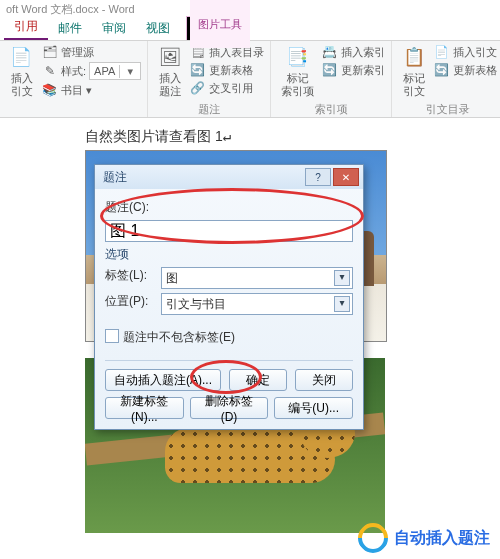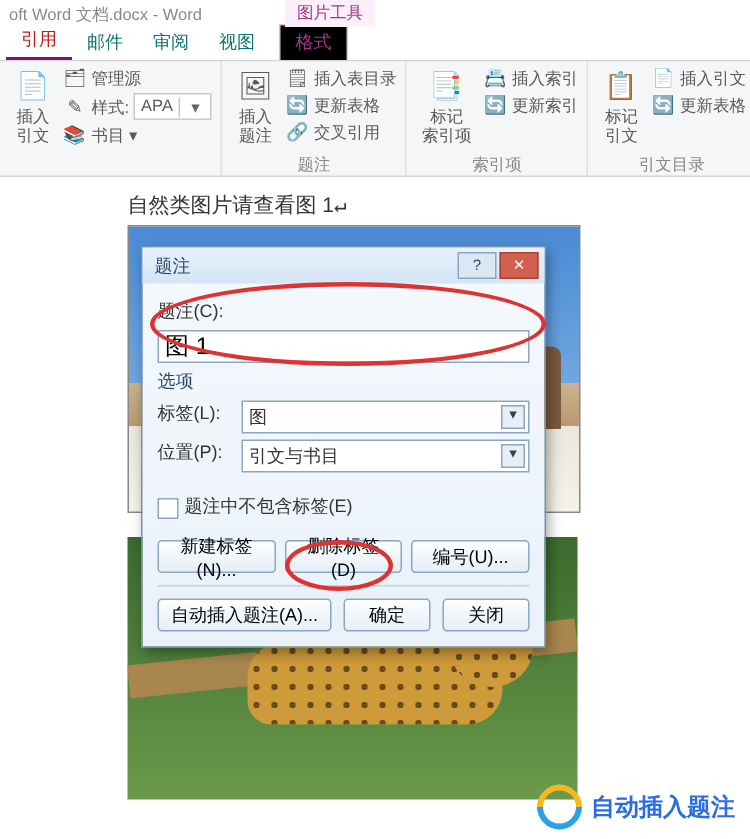--- a/index.html
+++ b/index.html
@@ -1,21 +1,21 @@
 <!DOCTYPE html>
 <html><head>
 <meta charset="utf-8">
 <style>
 html,body{margin:0;padding:0;font-family:"Microsoft YaHei","SimSun",sans-serif;font-size:12px;background:#fff;color:#333;width:500px;height:559px;overflow:hidden;position:relative}
 .titlebar{height:18px;background:#fff;padding:0 6px;font-size:11px;color:#888;display:flex;align-items:center}
 .tabs{display:flex;align-items:flex-end;height:22px;background:#fff;border-bottom:1px solid #d4d4d4;padding-left:4px}
 .tab{padding:3px 10px;font-size:12px;color:#0f766e;cursor:pointer}
 .tab.active{color:#b91c1c;border-bottom:2px solid #701a75}
 .tab.context{background:#000000;color:#a03a8a;border:1px solid #e6b8dc;border-bottom:none;margin-left:6px}
-.context-tool{position:absolute;top:0;left:190px;background:#fdeffa;font-size:11px;color:#a03a8a;padding:0 8px;height:18px;line-height:18px}
+.context-tool{position:absolute;top:0;left:190px;background:#fdeffa;font-size:11px;color:#a03a8a;padding:15px 8px;height:18px;line-height:18px}
 .ribbon{display:flex;background:#f5f6f7;border-bottom:1px solid #d4d4d4;height:76px}
 .group{border-right:1px solid #e0e0e0;padding:3px 6px 2px 6px;display:flex;flex-direction:column;justify-content:space-between;font-size:11px;color:#5a5a5a}
 .group-body{display:flex;align-items:flex-start;gap:4px;flex:1}
 .group-label{text-align:center;font-size:11px;color:#888;padding-top:2px}
 .big-btn{display:flex;flex-direction:column;align-items:center;gap:2px;padding:2px 4px;cursor:pointer;font-size:11px;line-height:1.2;text-align:center}
 .small-stack{display:flex;flex-direction:column;gap:2px;font-size:11px}
 .small-row{display:flex;align-items:center;gap:3px;cursor:pointer;white-space:nowrap}
 .ico{width:16px;height:16px;display:inline-flex;align-items:center;justify-content:center;font-size:12px}
 .ico-lg{width:24px;height:24px;font-size:18px}
 .combo{display:inline-flex;align-items:center;border:1px solid #c8c8c8;background:#fff;height:16px;font-size:11px}
@@ -36,21 +36,21 @@
 .dlg-title .spacer{flex:1}
 .dlg-title .win-btn{width:24px;height:16px;margin-left:2px;border:1px solid #8aa6c4;background:#dbe7f3;display:flex;align-items:center;justify-content:center;cursor:pointer;font-size:10px}
 .dlg-title .win-close{background:#d06050;border-color:#b04030;color:#fff}
 .dlg-body{padding:6px 10px 10px 10px}
 .dlg-row{display:flex;align-items:flex-start;gap:4px;margin:4px 0}
 .dlg-row label{white-space:nowrap}
 .dlg-input{flex:1;height:20px;border:1px solid #8aa6c4;background:#fff;padding:0 4px;font-size:16px}
 .dlg-select{flex:1;height:20px;border:1px solid #8aa6c4;background:#fff;display:flex;align-items:center;justify-content:space-between;padding:0 2px 0 4px;cursor:pointer}
 .dlg-select .dd{width:14px;height:14px;border:1px solid #8aa6c4;background:#e7eef7;text-align:center;line-height:12px;font-size:10px;color:#345}
 .dlg-section{color:#2b4a6e;margin:4px 0 2px 0}
-.dlg-check{display:flex;align-items:flex-end;gap:4px;margin:14px 0}
+.dlg-check{display:flex;align-items:flex-start;gap:4px;margin:14px 0}
 .dlg-check .box{width:12px;height:12px;border:1px solid #8aa6c4;background:#fff}
 .dlg-btn{height:22px;border:1px solid #8aa6c4;background:linear-gradient(#fdfefe,#e5eef7);padding:0 8px;cursor:pointer;font-size:12px;display:inline-flex;align-items:center;justify-content:center;border-radius:3px}
 .btn-row{display:flex;gap:6px;margin-top:6px}
 .btn-row.sep{border-top:1px solid #c2d2e4;padding-top:8px;margin-top:8px;justify-content:space-between}
 .ellipse{position:absolute;border:3px solid #d33;border-radius:50%;pointer-events:none}
 .ellipse.top{left:100px;top:188px;width:258px;height:50px}
 .ellipse.bottom{left:190px;top:360px;width:66px;height:28px}
 .watermark{position:absolute;color:rgba(255,255,255,.55);font-size:16px;font-weight:bold;letter-spacing:1px;pointer-events:none;transform:rotate(-2deg)}
 .wm1{left:120px;top:200px}
 .footer-logo{position:absolute;right:10px;bottom:6px;display:flex;align-items:center;gap:6px;color:#2a6de3;font-weight:bold;font-size:16px}
@@ -209,30 +209,30 @@
       <label style="width:52px">位置(P):</label>
       <div class="dlg-select">
         <span>引文与书目</span>
         <span class="dd">▾</span>
       </div>
     </div>
     <div class="dlg-check">
       <span class="box"></span>
       <span>题注中不包含标签(E)</span>
     </div>
+    <div class="btn-row sep">
+      <button class="dlg-btn">自动插入题注(A)...</button>
+      <button class="dlg-btn" style="width:58px">确定</button>
+      <button class="dlg-btn" style="width:58px">关闭</button>
+    </div>
     <div class="btn-row">
       <button class="dlg-btn" style="flex:1">新建标签(N)...</button>
       <button class="dlg-btn" style="flex:1">删除标签(D)</button>
       <button class="dlg-btn" style="flex:1">编号(U)...</button>
     </div>
-    <div class="btn-row sep">
-      <button class="dlg-btn">自动插入题注(A)...</button>
-      <button class="dlg-btn" style="width:58px">确定</button>
-      <button class="dlg-btn" style="width:58px">关闭</button>
-    </div>
   </div>
 </div>
 
 <div class="ellipse top"></div>
 <div class="ellipse bottom"></div>
 
 <div class="footer-logo">
   <span class="ring"></span>
   <span>自动插入题注</span>
 </div>

